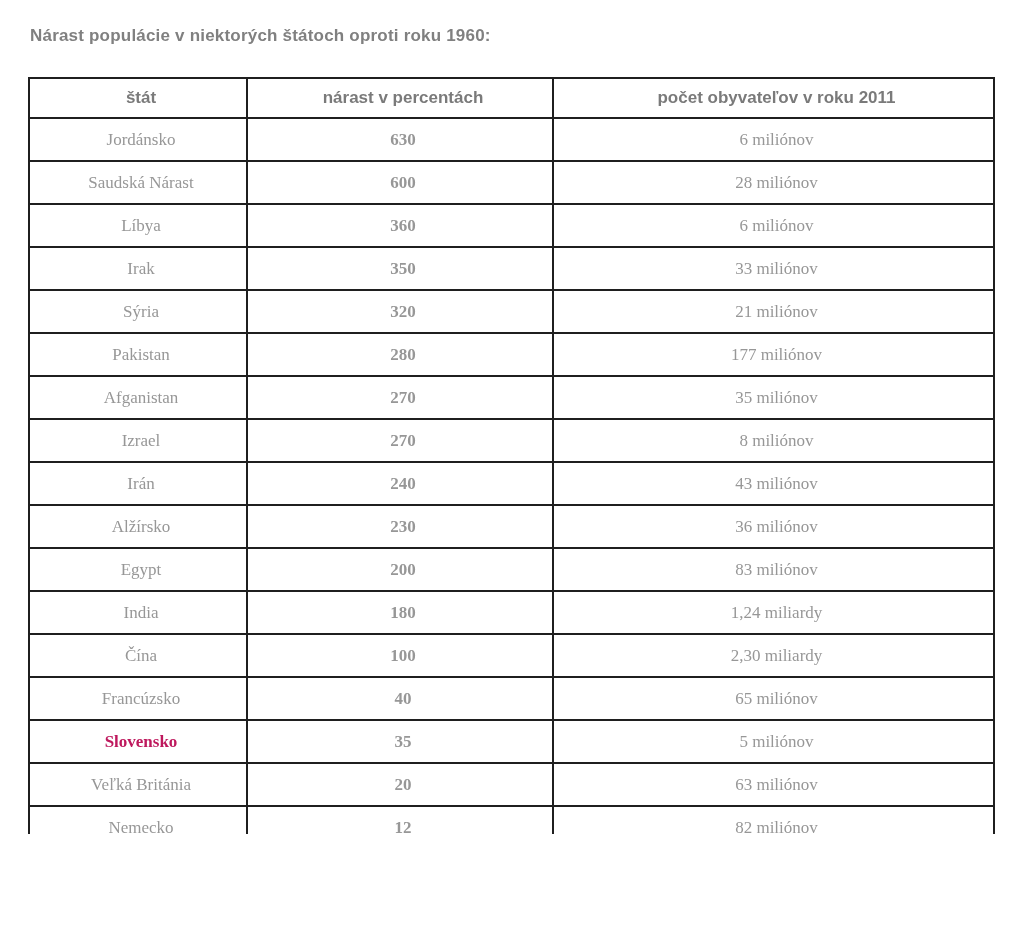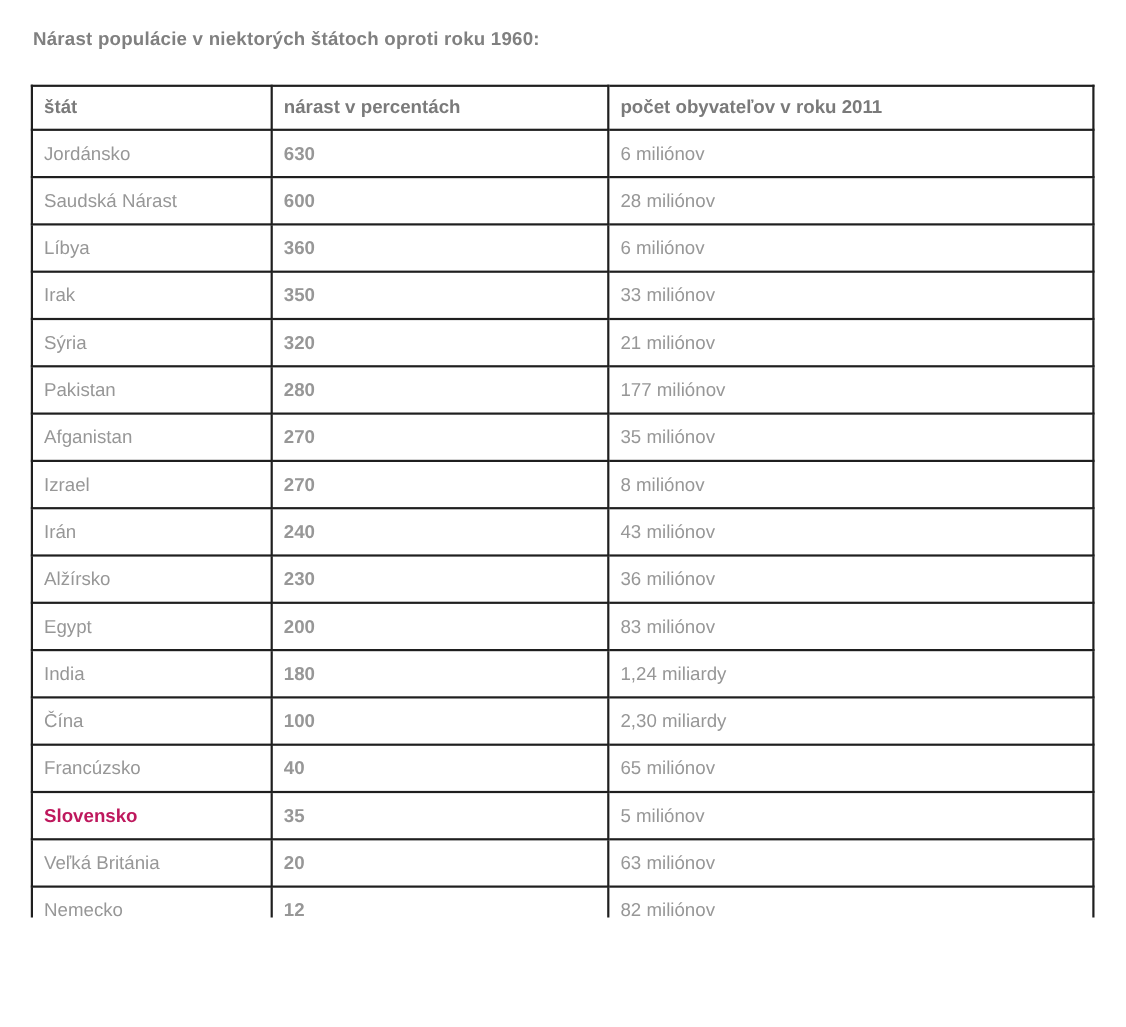--- a/index.html
+++ b/index.html
@@ -26,33 +26,34 @@
     border-collapse: collapse;
     margin-top: 31px;
     width: 965px;
     table-layout: fixed;
   }
   table.pop-table th,
   table.pop-table td {
     border: 2px solid #1f1f1f;
     font-size: 17px;
     padding: 0 4px 0 10px;
-    text-align: left;
+    text-align: center;
     vertical-align: middle;
     white-space: nowrap;
     overflow: hidden;
   }
   table.pop-table th {
     height: 38px;
     font-weight: bold;
     color: #7a7a7a;
   }
   table.pop-table td {
     height: 41px;
     color: #979797;
+    font-family: Liberation Serif, serif;
   }
   col.c-state   { width: 218px; }
   col.c-percent { width: 306px; }
   col.c-pop     { width: 441px; }
   td.percent {
     font-weight: bold;
     color: #8c8c8c;
   }
   td.state.bold {
     font-weight: bold;

